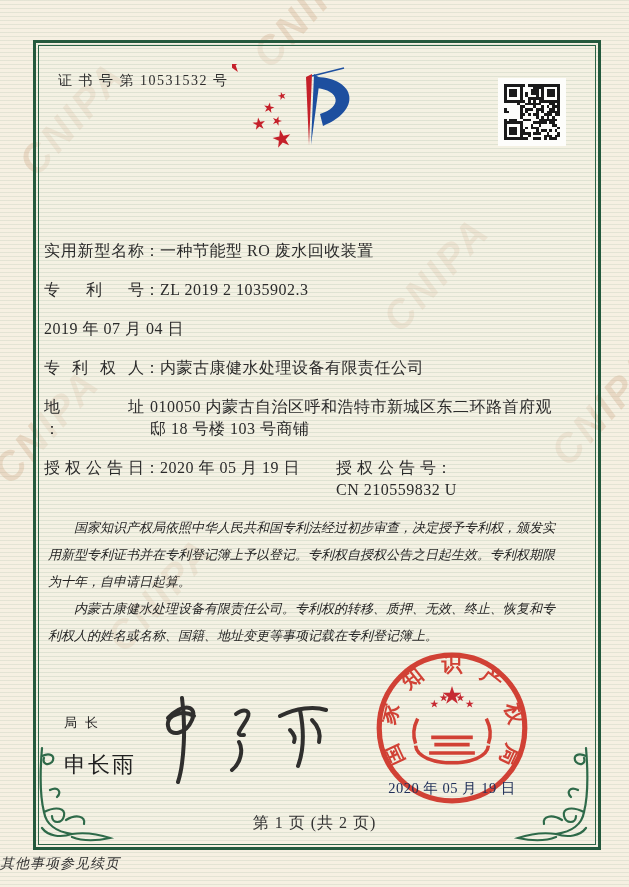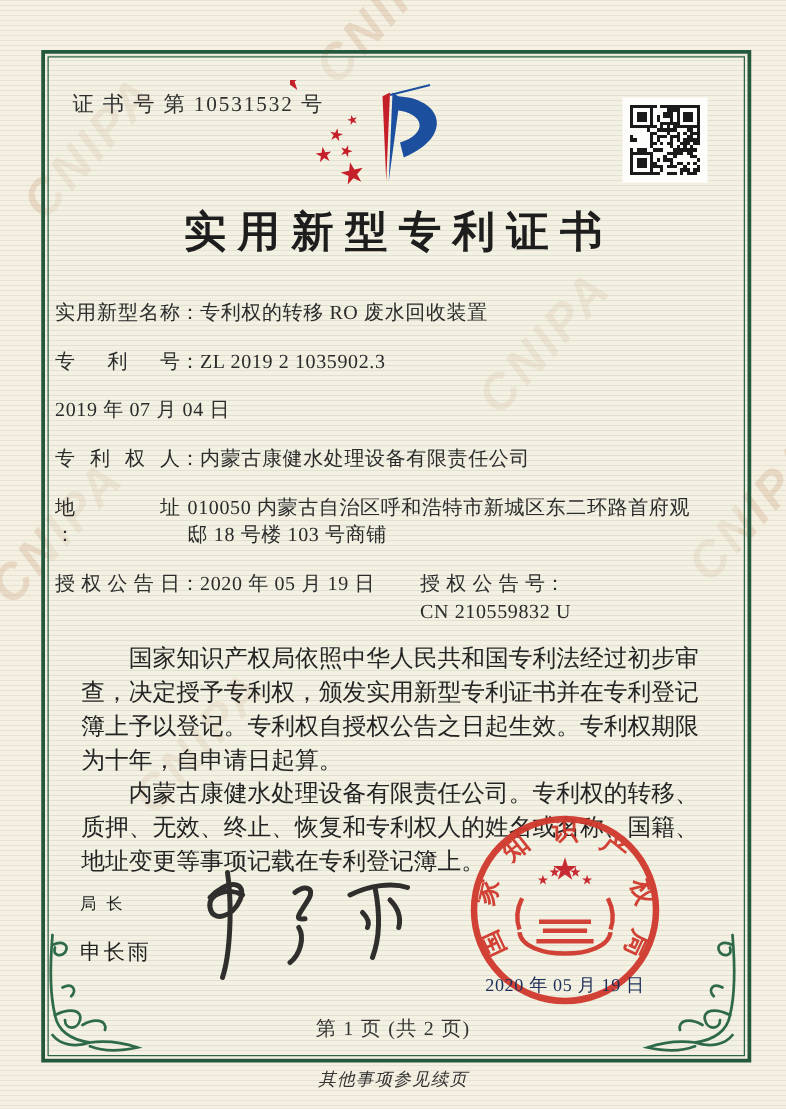--- a/index.html
+++ b/index.html
@@ -12,50 +12,50 @@
   }
   .frame{position:absolute;left:33px;top:40px;width:562px;height:804px;
     border:3px solid #24593d;z-index:1;}
   .frame-inner{position:absolute;inset:2px;border:1px solid #2c6447;}
   .frame-fill{position:absolute;left:37px;top:44px;width:554px;height:796px;
     background:repeating-linear-gradient(180deg, rgba(120,158,132,0.10) 0 1px, rgba(0,0,0,0) 1px 4px), rgba(242,242,229,0.45);
     z-index:0;}
   .wm{position:absolute;z-index:0;font-family:"Liberation Sans",sans-serif;
     font-size:40px;font-weight:bold;font-style:italic;letter-spacing:3px;
     color:rgba(201,163,126,0.30);transform:rotate(-48deg);white-space:nowrap;}
-  .cert-number{position:absolute;left:58px;top:72px;font-size:17px;letter-spacing:1.5px;color:#2e2e2e;z-index:2;}
+  .cert-number{position:absolute;left:58px;top:72px;font-size:14px;letter-spacing:1.5px;color:#2e2e2e;z-index:2;}
   .logo{position:absolute;left:232px;top:64px;width:170px;height:102px;z-index:2;}
   .qr-box{position:absolute;left:498px;top:78px;width:56px;height:56px;background:#fdfdfb;
     padding:6px;z-index:2;}
   .title{position:absolute;left:0;right:0;top:163px;text-align:center;font-size:34px;
     font-weight:bold;letter-spacing:9px;padding-left:9px;color:#1d1d1d;z-index:2;}
   .fields{position:absolute;left:44px;top:240px;width:508px;font-size:16px;color:#2b2b2b;z-index:2;}
   .frow{display:flex;align-items:flex-start;line-height:22px;margin-bottom:17px;}
   .jl{display:inline-block;width:100px;text-align:justify;text-align-last:justify;
     -moz-text-align-last:justify;text-justify:inter-character;}
   .colon{display:inline-block;}
   .fvalue{flex:0 1 auto;letter-spacing:0.5px;}
   .fvalue.addr{max-width:402px;}
   .grant-row{display:flex;line-height:22px;}
   .grant-cell{display:flex;align-items:flex-start;}
   .grant-cell.second{margin-left:36px;flex-direction:column;}
-  .paras{position:absolute;left:65px;top:514px;width:508px;font-size:19px;line-height:27px;
-    color:#242424;z-index:2;}
+  .paras{position:absolute;left:48px;top:514px;width:508px;font-size:13px;line-height:27px;
+    font-style:italic;color:#242424;z-index:2;}
   .paras p{margin:0;text-indent:2em;}
   .director-title{position:absolute;left:64px;top:714px;font-family:"Liberation Sans",sans-serif;
     font-size:13px;letter-spacing:8px;color:#222;z-index:2;}
   .director-name{position:absolute;left:64px;top:750px;font-family:Liberation Mono, monospace;
-    font-size:17px;letter-spacing:2px;color:#222;z-index:2;}
+    font-size:22px;letter-spacing:2px;color:#222;z-index:2;}
   .signature{position:absolute;left:140px;top:686px;z-index:2;}
   .seal{position:absolute;left:374px;top:650px;width:156px;height:156px;z-index:3;opacity:0.95;}
   .seal-date{position:absolute;left:374px;top:779px;width:156px;text-align:center;
     font-size:14.5px;color:#20305a;letter-spacing:0.5px;z-index:4;}
   .page-info{position:absolute;left:0;right:0;top:813px;text-align:center;font-size:16px;
     color:#333;z-index:2;letter-spacing:1px;}
-  .note{position:absolute;left:0;right:0;top:855px;text-align:center;font-size:14px;
+  .note{position:absolute;left:0;right:0;top:855px;font-size:14px;
     font-style:italic;color:#333;z-index:2;letter-spacing:1px;}
   .ornament{position:absolute;z-index:2;}
   .ornament.left{left:36px;top:746px;}
   .ornament.right{left:512px;top:746px;transform:scaleX(-1);}
 </style>
 </head>
 <body>
 
 <div class="page">
 
@@ -328,26 +328,25 @@
         <rect x="11" y="20" width="1" height="1" fill="#1a1a1a"></rect>
         <rect x="12" y="20" width="1" height="1" fill="#1a1a1a"></rect>
         <rect x="13" y="20" width="1" height="1" fill="#1a1a1a"></rect>
         <rect x="15" y="20" width="1" height="1" fill="#1a1a1a"></rect>
         <rect x="17" y="20" width="1" height="1" fill="#1a1a1a"></rect>
         <rect x="18" y="20" width="1" height="1" fill="#1a1a1a"></rect>
         <rect x="19" y="20" width="1" height="1" fill="#1a1a1a"></rect>
       </svg>
   </div>
 
-  <div class="title">实用新型专利证书</div>
 
   <div class="fields">
     <div class="frow">
       <span><span class="jl">实用新型名称</span><span class="colon">：</span></span>
-      <span class="fvalue">专利权的转移 RO 废水回收装置</span>
+      <span class="fvalue">一种节能型 RO 废水回收装置</span>
     </div>
     <div class="frow">
       <span><span class="jl">专利号</span><span class="colon">：</span></span>
       <span class="fvalue">ZL 2019 2 1035902.3</span>
     </div>
     <div class="frow">
       <span class="fvalue">2019 年 07 月 04 日</span>
     </div>
     <div class="frow">
       <span><span class="jl">专利权人</span><span class="colon">：</span></span>

